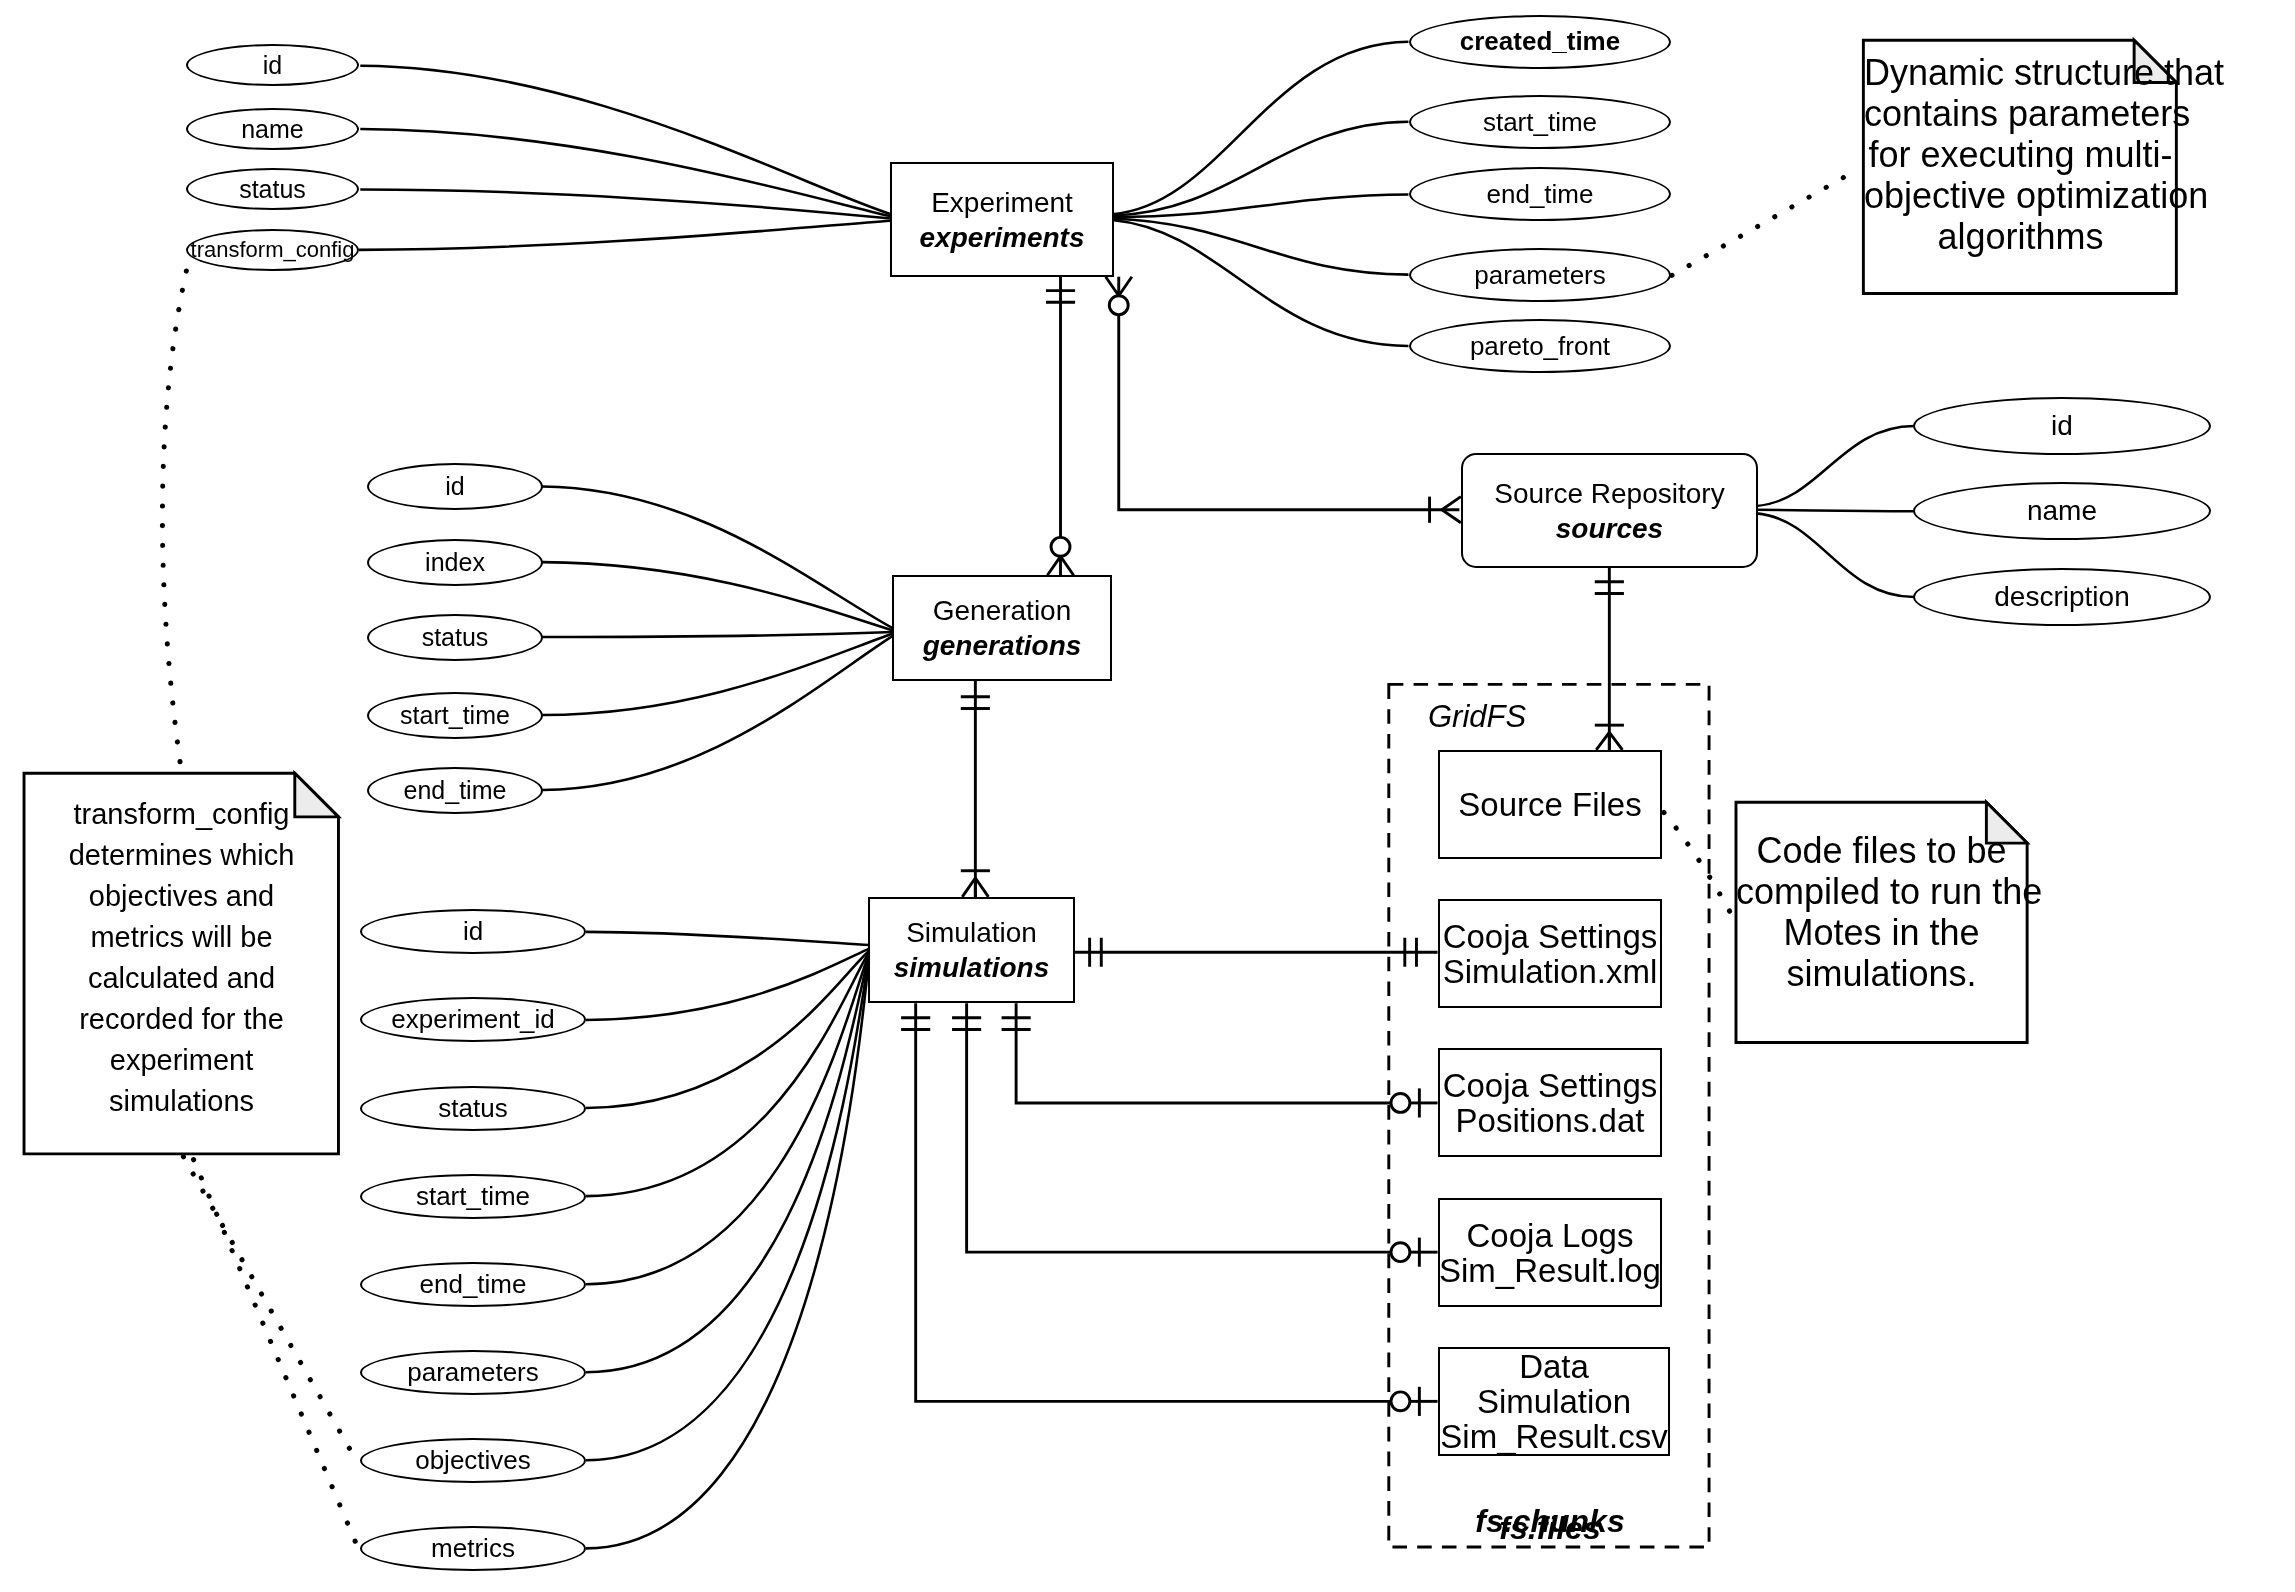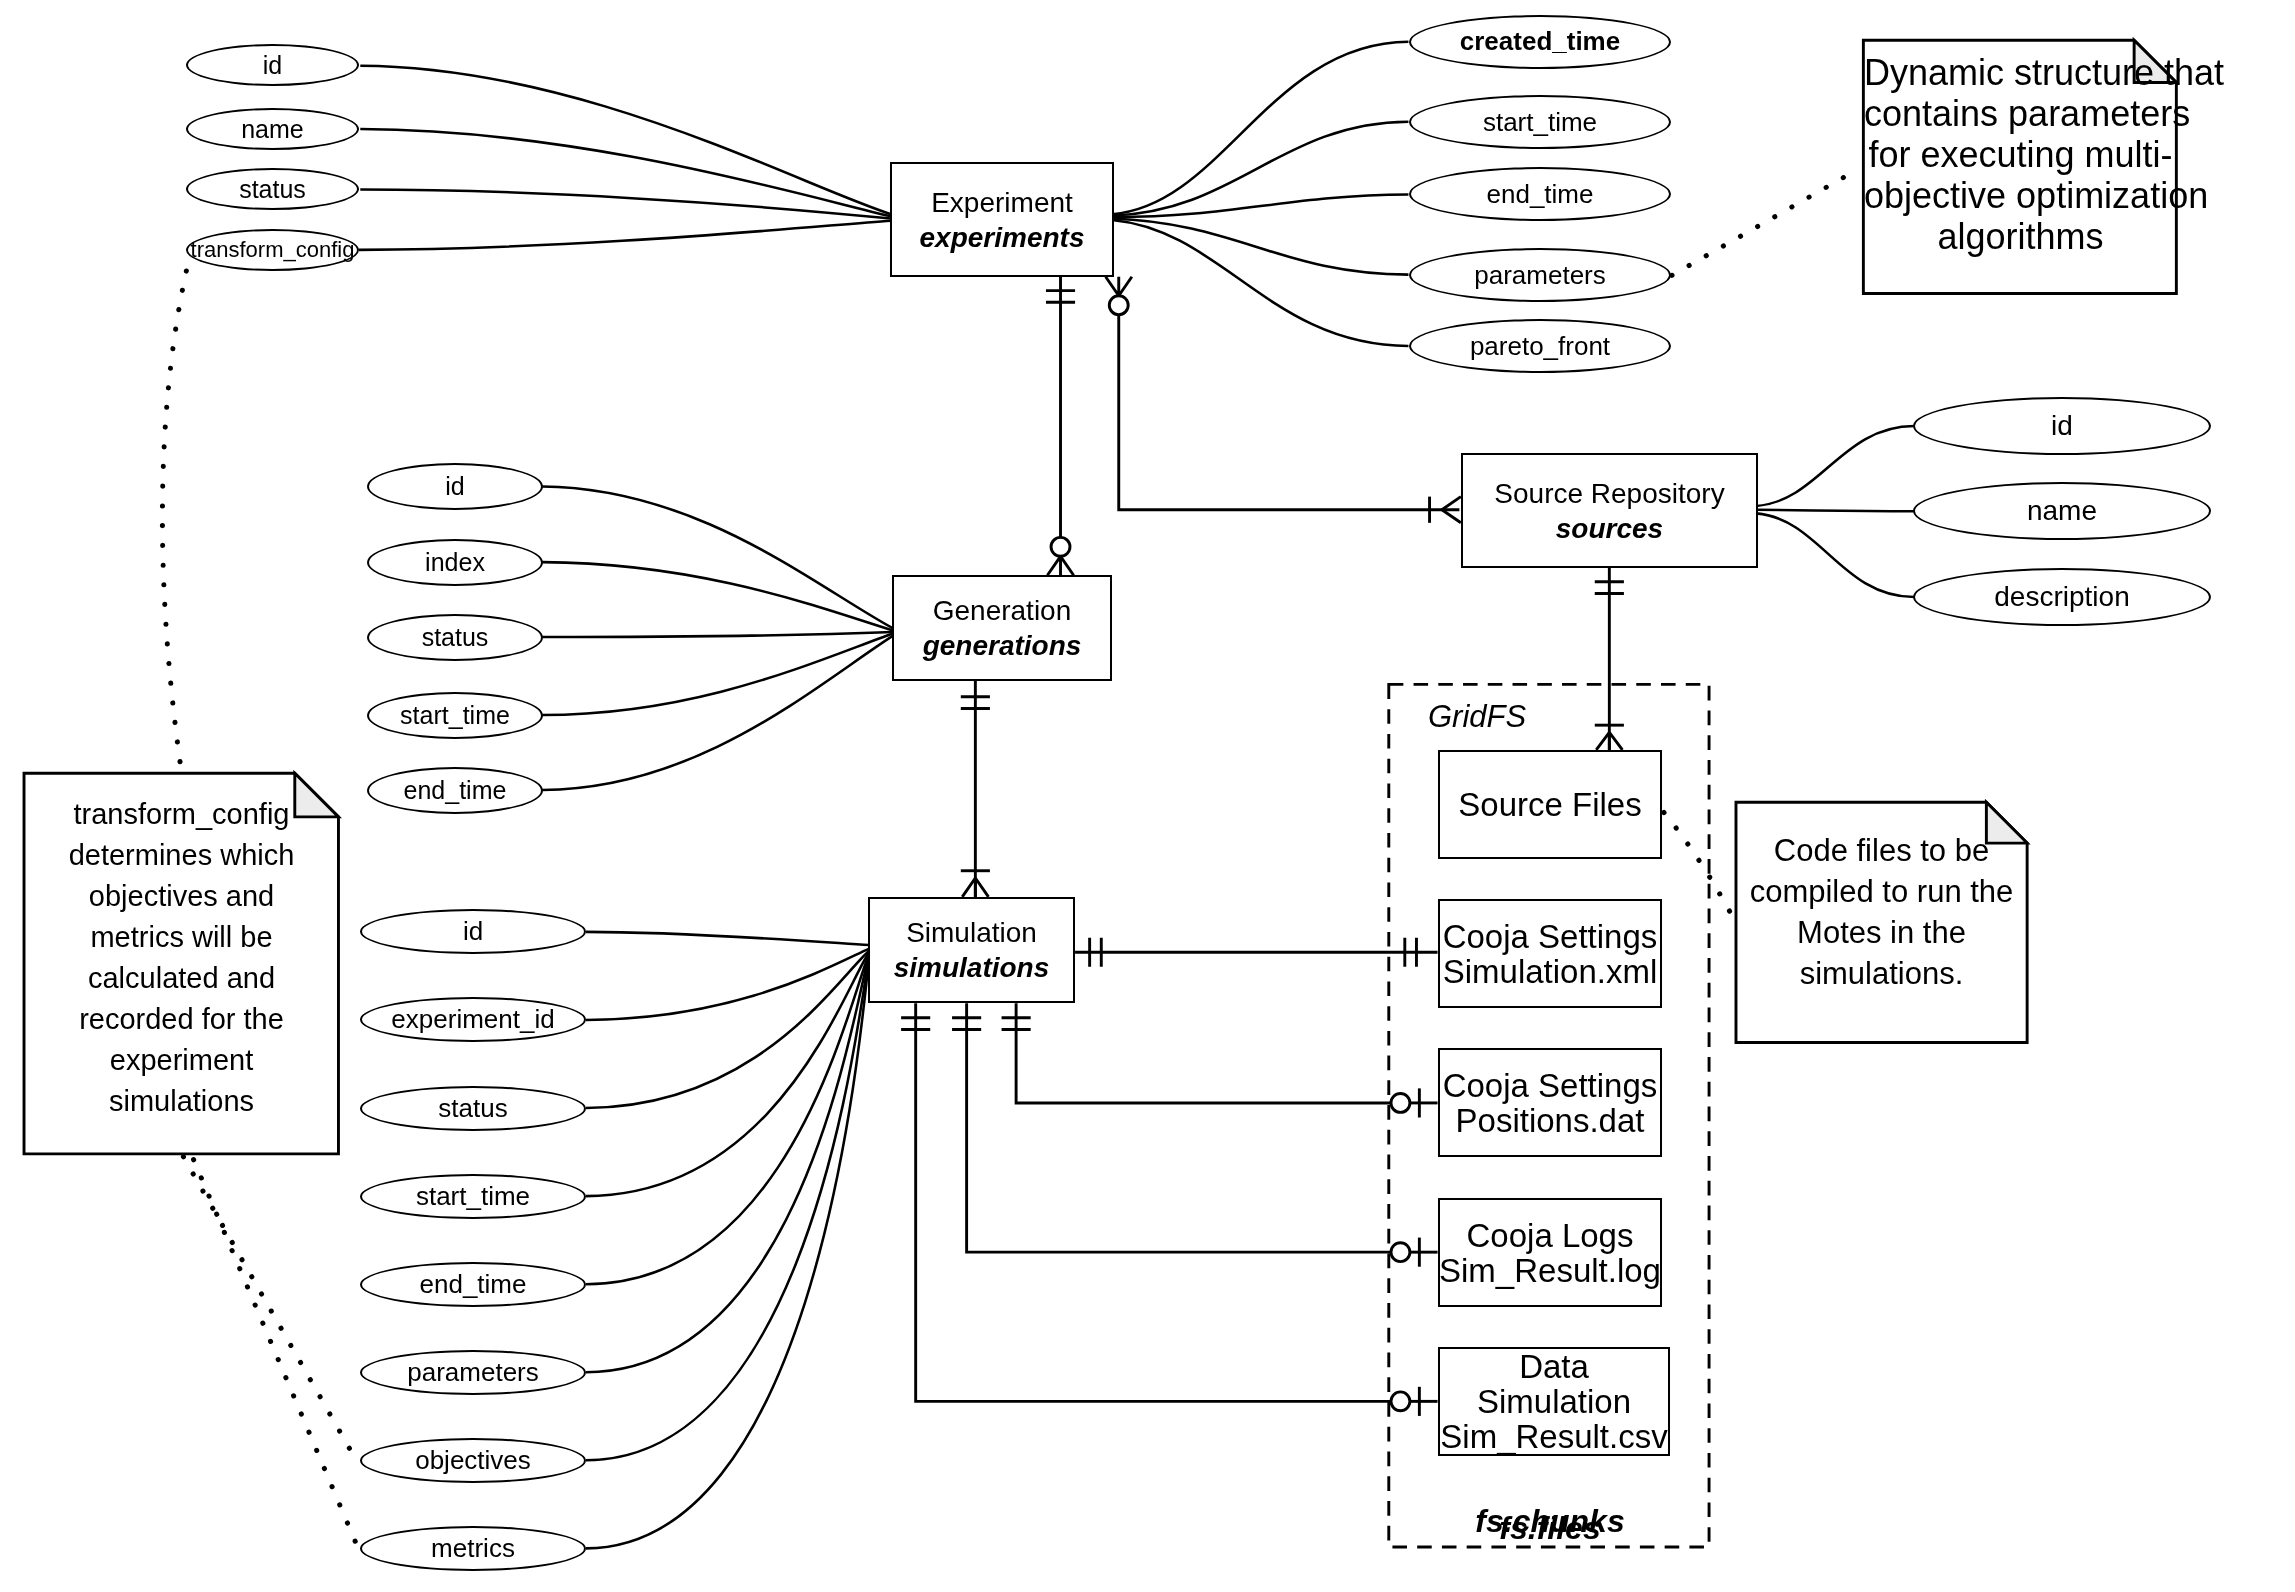--- a/index.html
+++ b/index.html
@@ -17,21 +17,21 @@
   .ellipse{border:2.2px solid #000;border-radius:50%;font-size:25px;}
   .ellipse.sm{font-size:22px;}
   .ellipse.md{font-size:26px;}
   .ellipse.lg{font-size:28px;}
   .floating-label{position:absolute;z-index:2;text-align:center;}
   .gridfs-label{font-size:31px;}
   .fs-label{font-size:32px;font-weight:bold;font-style:italic;width:224px;}
   .note-text{position:absolute;z-index:3;text-align:center;}
   .note-text div{white-space:nowrap;}
   .nt1 div{font-size:36px;line-height:41px;}
-  .nt2 div{font-size:31px;line-height:41px;}
+  .nt2 div{font-size:36px;line-height:41px;}
   .nt3 div{font-size:29px;line-height:41px;}
 </style>
 </head>
 <body>
 
 <svg class="layer-svg" width="2295" height="1593" viewBox="0 0 3153 2188">
   <g stroke="#000" stroke-width="3.5" fill="none">
 
     <path d="M495,90 C800,92 1090,250 1224,294"></path>
     <path d="M495,177 C800,178 1100,268 1224,297"></path>
@@ -135,21 +135,21 @@
   <div class="collection">experiments</div>
 </div>
 <div class="node entity" style="left:892px;top:575px;width:220px;height:106px;">
   <div class="title">Generation</div>
   <div class="collection">generations</div>
 </div>
 <div class="node entity" style="left:868px;top:897px;width:207px;height:106px;">
   <div class="title">Simulation</div>
   <div class="collection">simulations</div>
 </div>
-<div class="node entity" style="left:1461px;top:453px;width:297px;height:115px;">
+<div class="node entity" style="left:1461px;top:453px;width:297px;height:115px;border-radius:15px;">
   <div class="title">Source Repository</div>
   <div class="collection">sources</div>
 </div>
 
 <div class="node ellipse" style="left:186px;top:44px;width:173px;height:42px;">id</div>
 <div class="node ellipse" style="left:186px;top:108px;width:173px;height:42px;">name</div>
 <div class="node ellipse" style="left:186px;top:168px;width:173px;height:42px;">status</div>
 <div class="node ellipse sm" style="left:186px;top:229px;width:173px;height:42px;">transform_config</div>
 
 <div class="node ellipse md" style="left:1409px;top:14.6px;width:262px;height:54px;font-weight:bold;">created_time</div>

